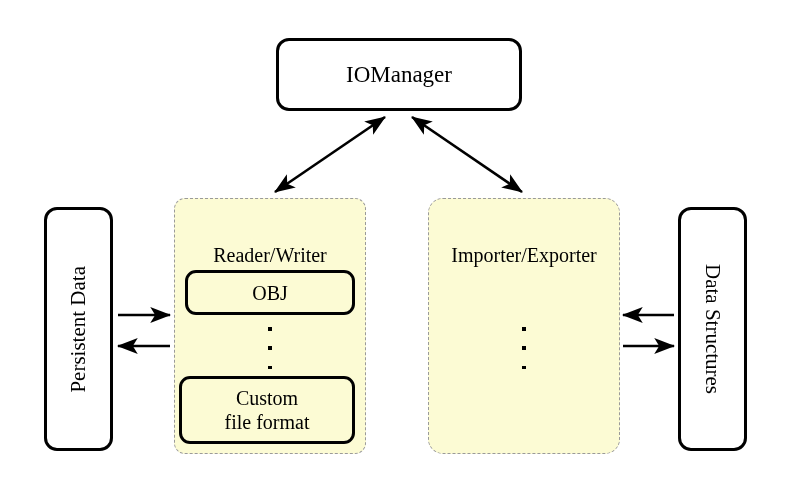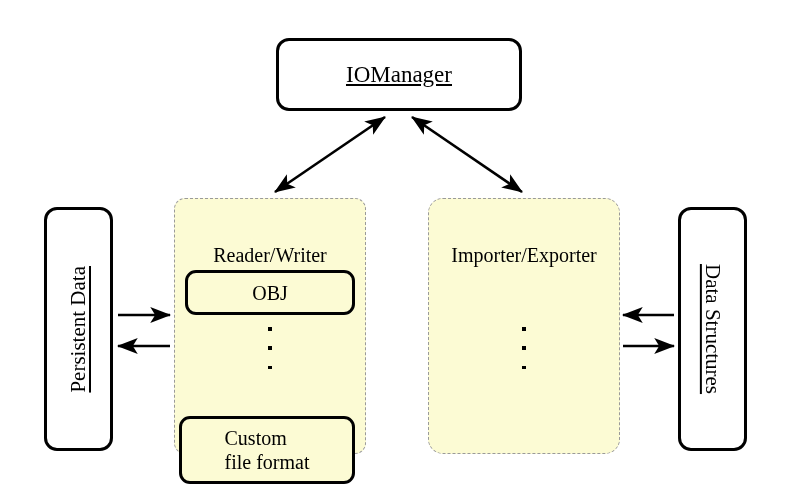--- a/index.html
+++ b/index.html
@@ -29,21 +29,20 @@
   .node {
     position: absolute;
     box-sizing: border-box;
     border: 3px solid #000000;
     background: transparent;
     display: flex;
     align-items: center;
     justify-content: center;
     text-align: center;
     line-height: 1.18;
-    text-decoration: underline;
   }
   .node-label {
     display: block;
     white-space: pre-line;
   }
 
   
   #io-manager {
     left: 276px;
     top: 38px;
@@ -115,38 +114,37 @@
   
   .inner-box {
     position: absolute;
     box-sizing: border-box;
     border: 3px solid #000000;
     border-radius: 11px;
     background: #fcfbd4;
     display: flex;
     align-items: center;
     justify-content: center;
-    text-align: left;
+    text-align: center;
     font-size: 20px;
     line-height: 1.2;
   }
   .inner-box .inner-label { white-space: pre-line; display: block; }
 
   .box-top {
     left: 10px;
     right: 10px;
     top: 71px;
     height: 45px;
   }
   .box-bottom {
     left: 4px;
     right: 10px;
     top: 177px;
     height: 68px;
-    margin-top: 40px;
   }
 
   
   .vdots {
     position: absolute;
     left: 0;
     right: 0;
     top: 128px;
     height: 42px;
     display: flex;

